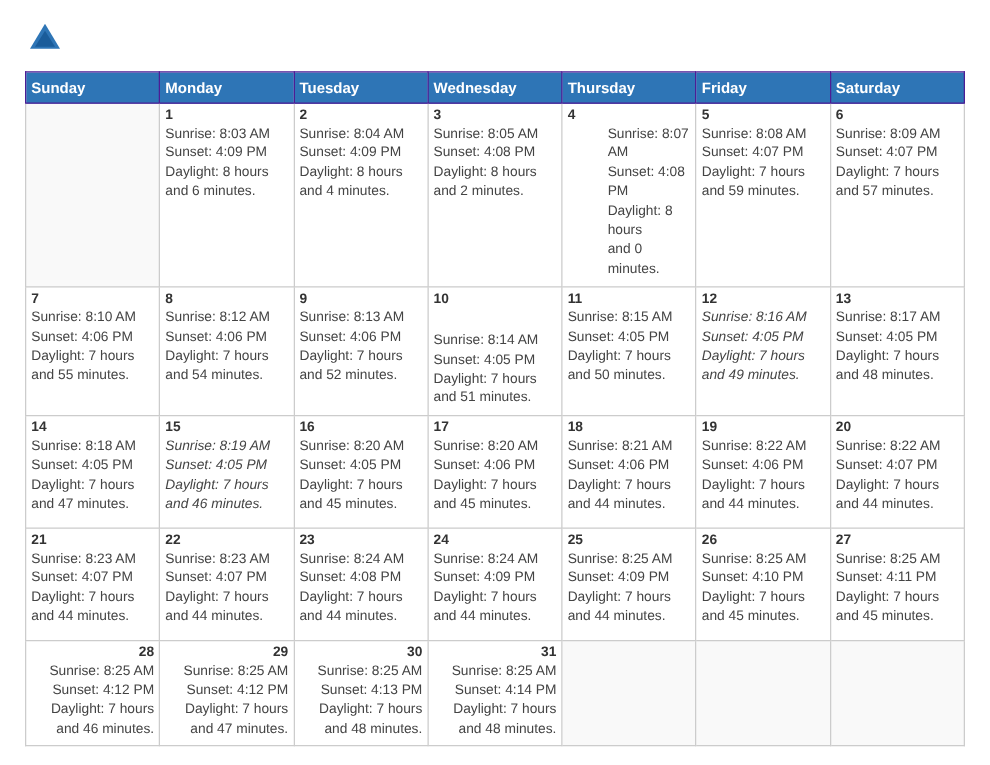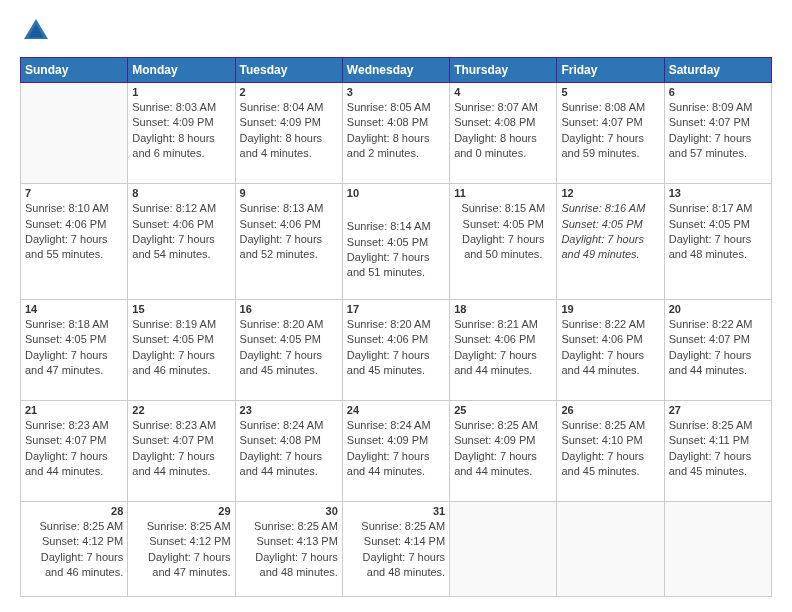--- a/index.html
+++ b/index.html
@@ -149,21 +149,21 @@
           </td>
           <td>
             <span class="day-number">3</span>
             <div class="day-info" style="white-space: pre-line;">Sunrise: 8:05 AM
 Sunset: 4:08 PM
 Daylight: 8 hours
 and 2 minutes.</div>
           </td>
           <td>
             <span class="day-number">4</span>
-            <div class="day-info" style="white-space: pre-line;">Sunrise: 8:07 AM
+            <div class="day-info" style="white-space: pre-line; margin-left: 32px;">Sunrise: 8:07 AM
 Sunset: 4:08 PM
 Daylight: 8 hours
 and 0 minutes.</div>
           </td>
           <td>
             <span class="day-number">5</span>
             <div class="day-info" style="white-space: pre-line;">Sunrise: 8:08 AM
 Sunset: 4:07 PM
 Daylight: 7 hours
 and 59 minutes.</div>
@@ -200,21 +200,21 @@
           </td>
           <td>
             <span class="day-number">10</span>
             <div class="day-info" style="white-space: pre-line; margin-top: 20px;">Sunrise: 8:14 AM
 Sunset: 4:05 PM
 Daylight: 7 hours
 and 51 minutes.</div>
           </td>
           <td>
             <span class="day-number">11</span>
-            <div class="day-info" style="white-space: pre-line; text-align: center;">Sunrise: 8:15 AM
+            <div class="day-info" style="white-space: pre-line;">Sunrise: 8:15 AM
 Sunset: 4:05 PM
 Daylight: 7 hours
 and 50 minutes.</div>
           </td>
           <td>
             <span class="day-number">12</span>
             <div class="day-info" style="white-space: pre-line; font-style: italic;">Sunrise: 8:16 AM
 Sunset: 4:05 PM
 Daylight: 7 hours
 and 49 minutes.</div>
@@ -230,21 +230,21 @@
         <tr>
           <td>
             <span class="day-number">14</span>
             <div class="day-info" style="white-space: pre-line;">Sunrise: 8:18 AM
 Sunset: 4:05 PM
 Daylight: 7 hours
 and 47 minutes.</div>
           </td>
           <td>
             <span class="day-number">15</span>
-            <div class="day-info" style="white-space: pre-line;">Sunrise: 8:19 AM
+            <div class="day-info" style="white-space: pre-line; font-style: italic;">Sunrise: 8:19 AM
 Sunset: 4:05 PM
 Daylight: 7 hours
 and 46 minutes.</div>
           </td>
           <td>
             <span class="day-number">16</span>
             <div class="day-info" style="white-space: pre-line;">Sunrise: 8:20 AM
 Sunset: 4:05 PM
 Daylight: 7 hours
 and 45 minutes.</div>

